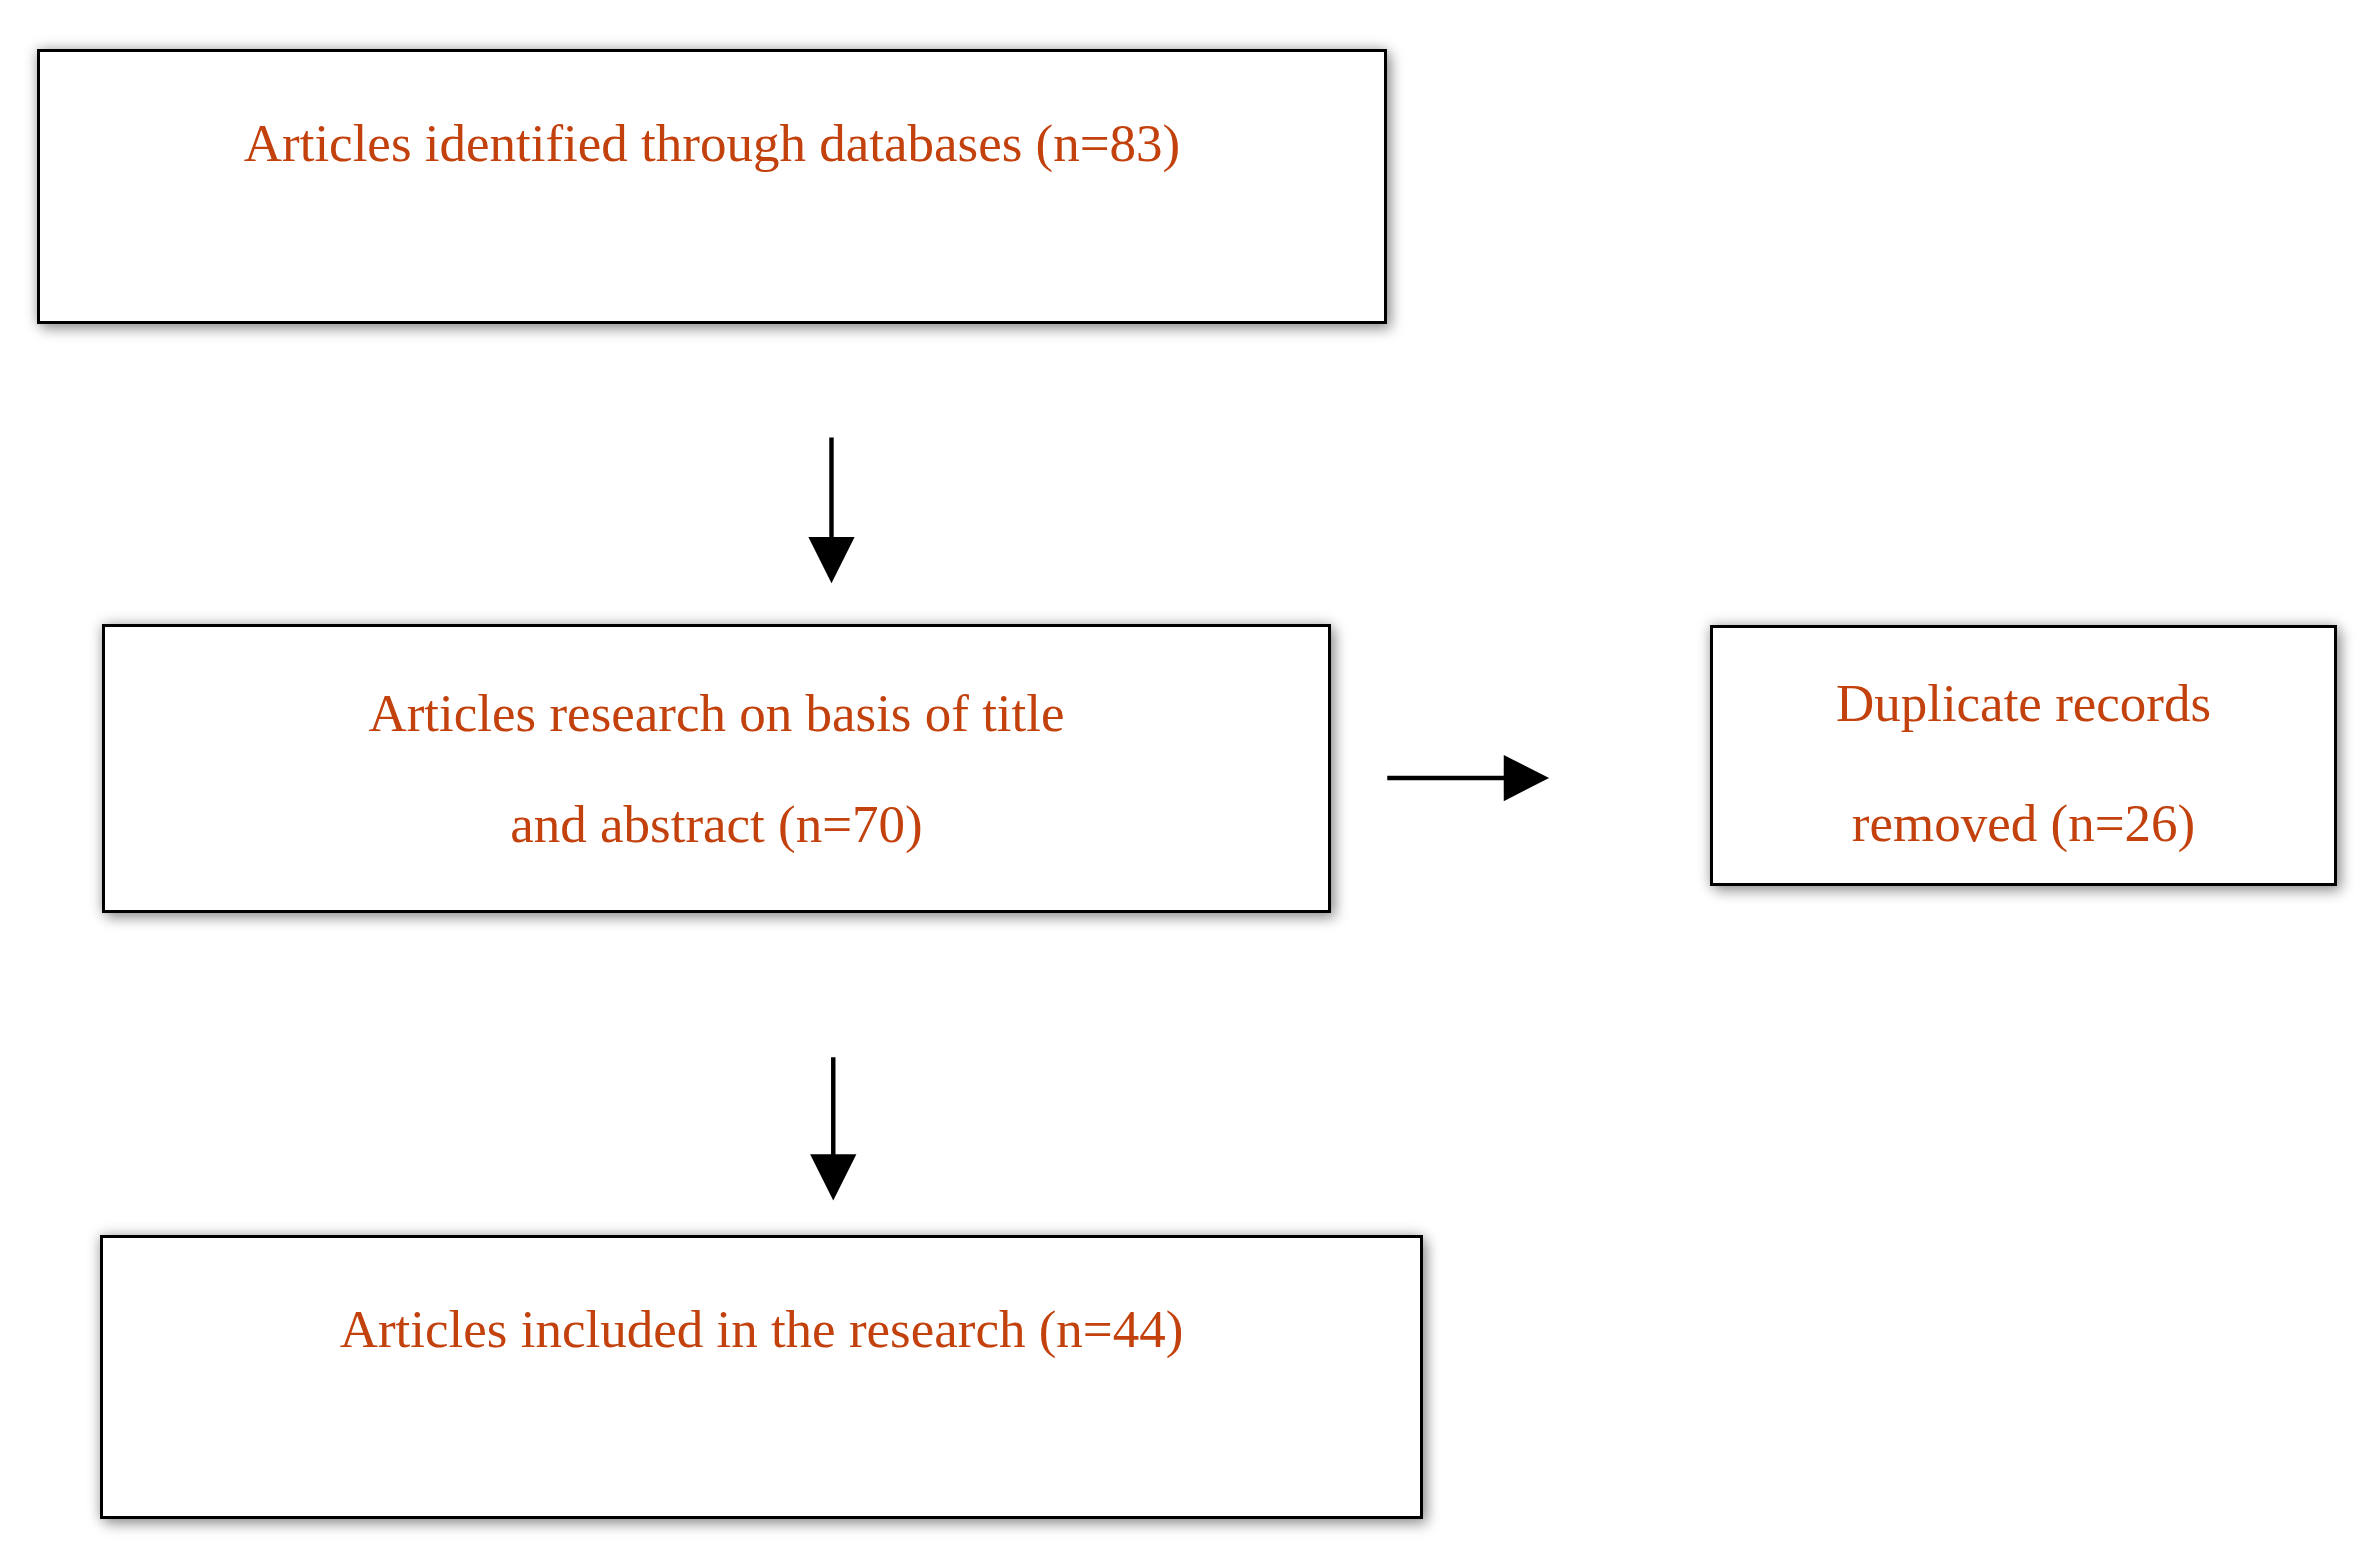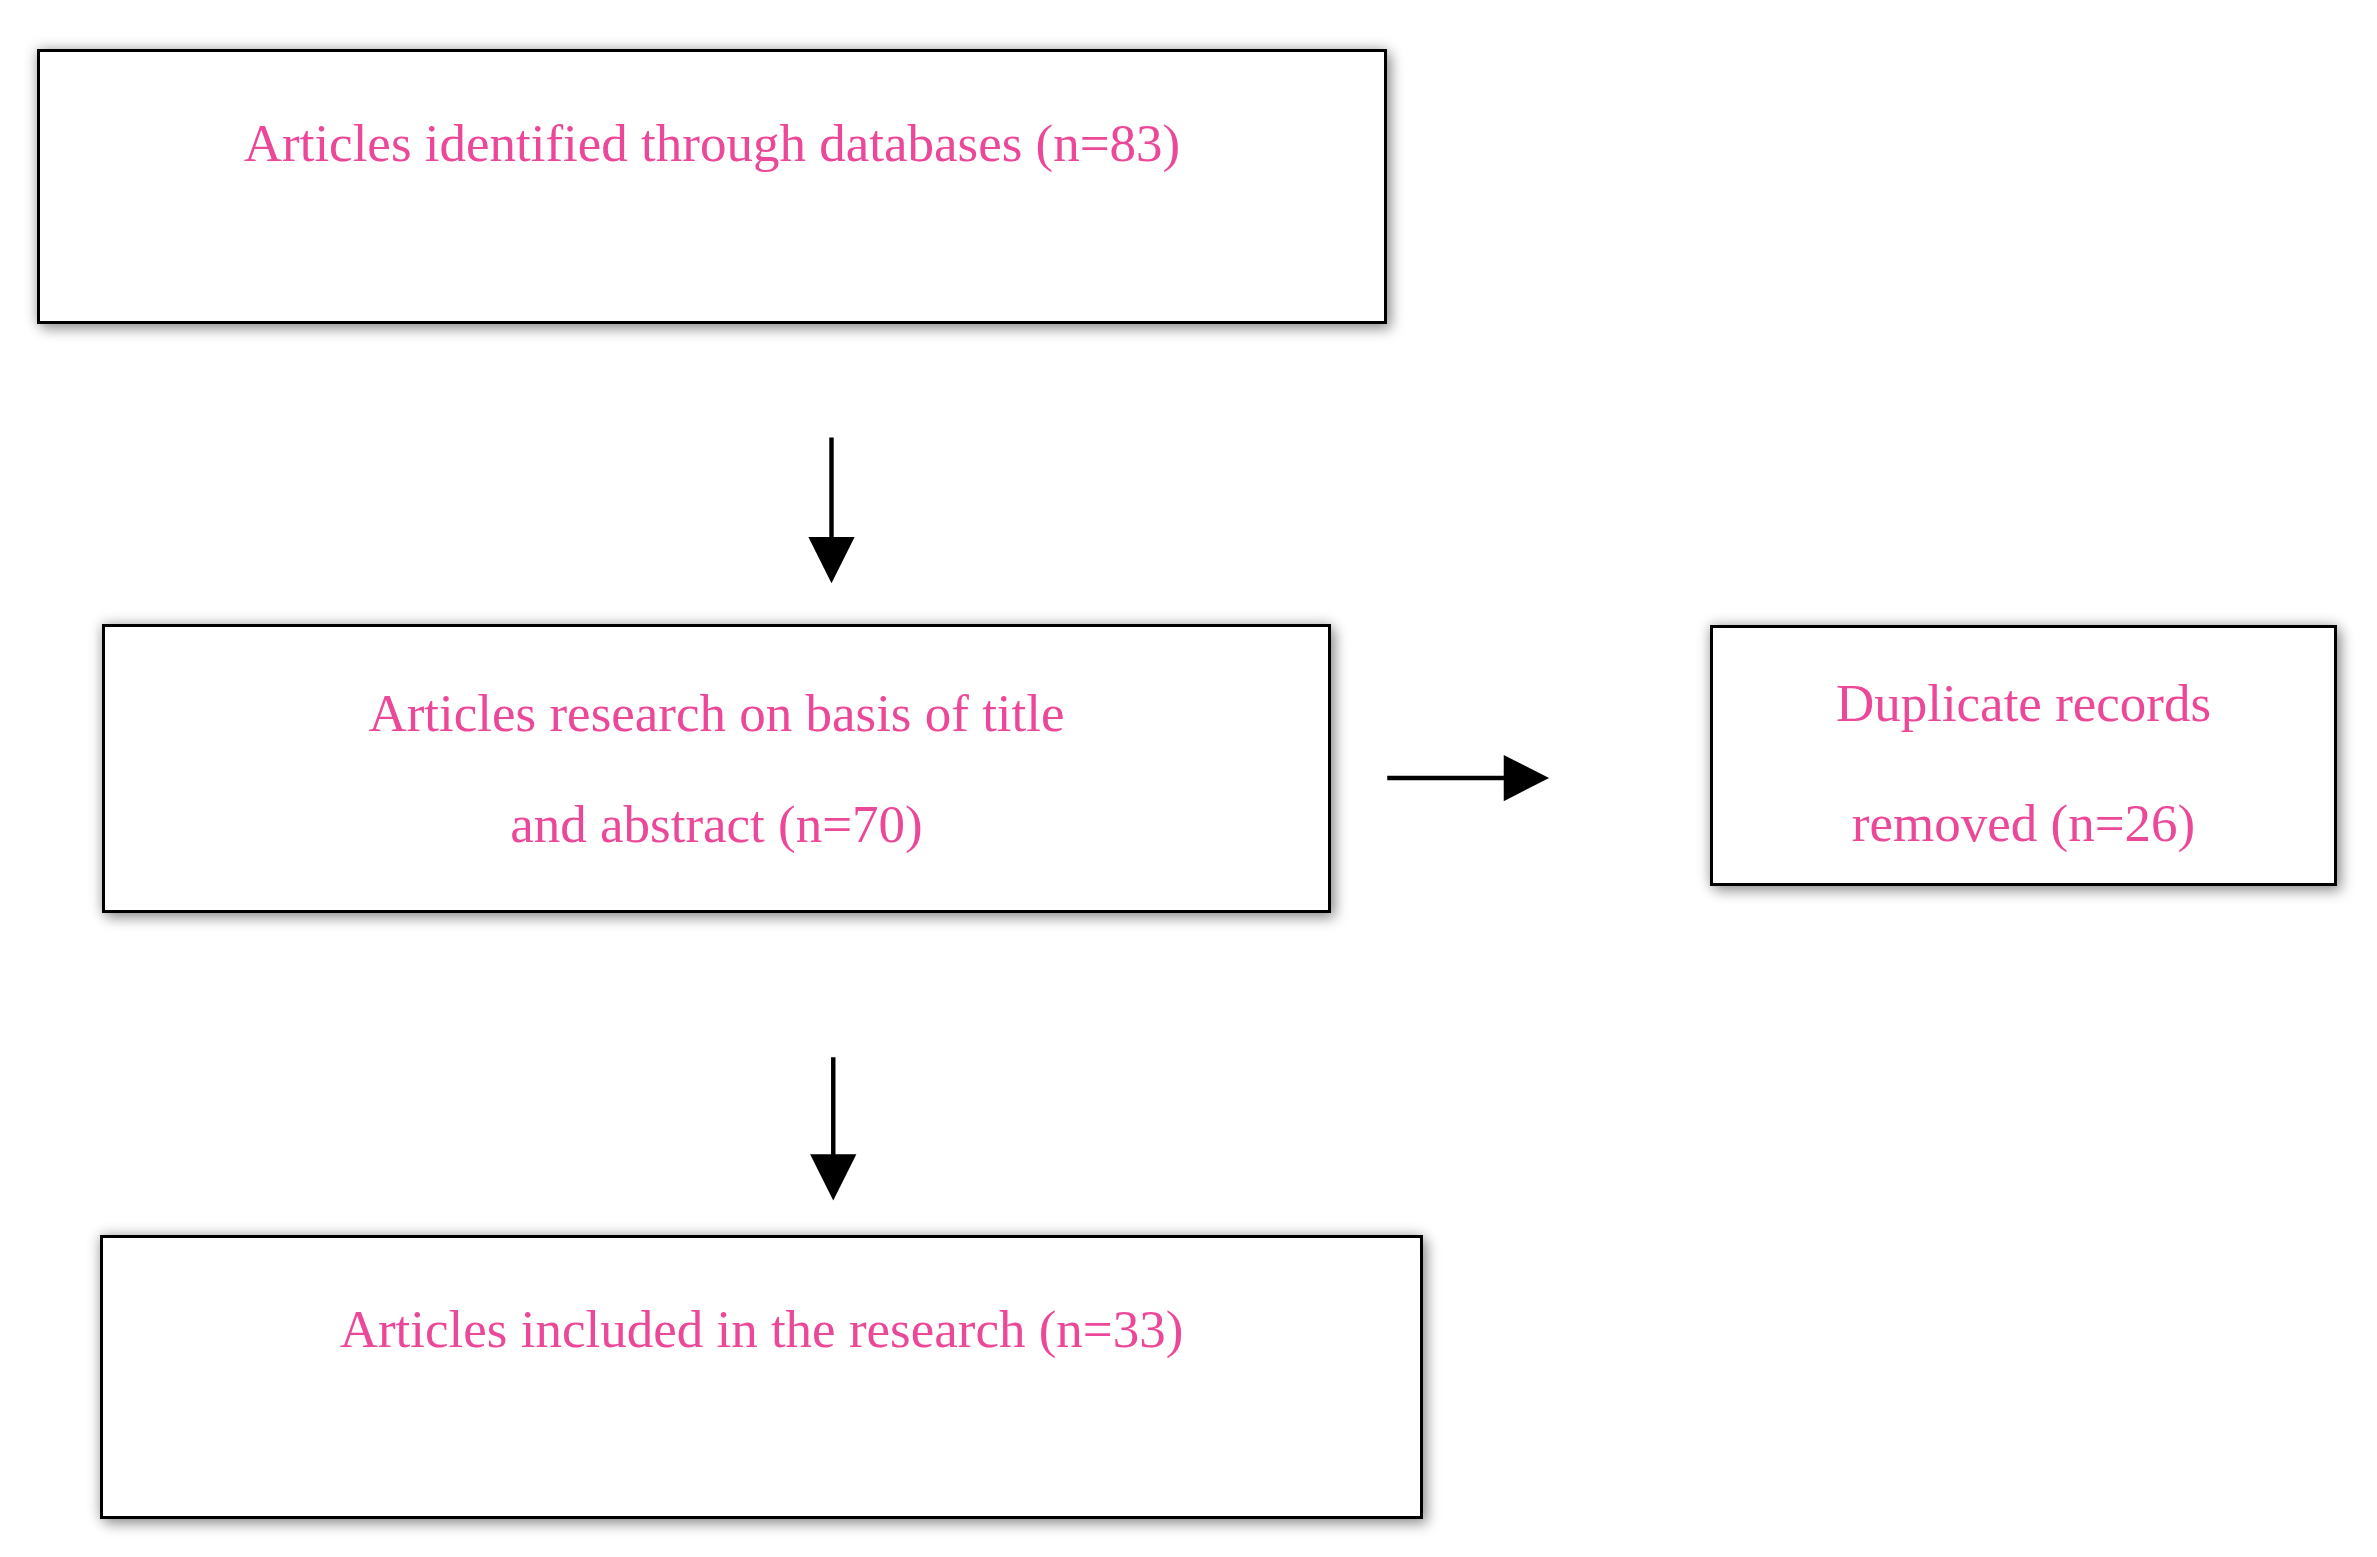--- a/index.html
+++ b/index.html
@@ -11,21 +11,21 @@
     width: 2377px;
     height: 1557px;
     overflow: hidden;
     font-family: "Liberation Serif", "DejaVu Serif", serif;
   }
   .flow-box {
     position: absolute;
     background: #ffffff;
     border: 3.6px solid #000000;
     box-shadow: 0 0 12.5px rgba(0,0,0,0.30), 5.3px 6.2px 12.5px rgba(0,0,0,0.28);
-    color: #ec4899;
+    color: #c2410c;
     text-align: center;
     font-size: 53px;
   }
   .box-text {
     width: 100%;
     line-height: 55px;
   }
   
   #box-identified { left: 37px; top: 49px; width: 1350px; height: 275px; }
   #box-identified .box-text { margin-top: 64px; }
@@ -64,21 +64,21 @@
 </div>
 
 <div class="flow-box" id="box-duplicates">
   <div class="box-text">
     <div>Duplicate records</div>
     <div>removed (n=26)</div>
   </div>
 </div>
 
 <div class="flow-box" id="box-included">
-  <div class="box-text">Articles included in the research (n=33)</div>
+  <div class="box-text">Articles included in the research (n=44)</div>
 </div>
 
 <svg id="arrow-layer" viewBox="0 0 2673 1751" xmlns="http://www.w3.org/2000/svg">
   <g stroke="#000000" fill="#000000">
     <line x1="935" y1="492" x2="935" y2="608" stroke-width="5"></line>
     <polygon points="909,604 961,604 935,656" stroke="none"></polygon>
   </g>
   <g stroke="#000000" fill="#000000">
     <line x1="1560" y1="875" x2="1695" y2="875" stroke-width="5"></line>
     <polygon points="1691,849 1691,901 1742,875" stroke="none"></polygon>

